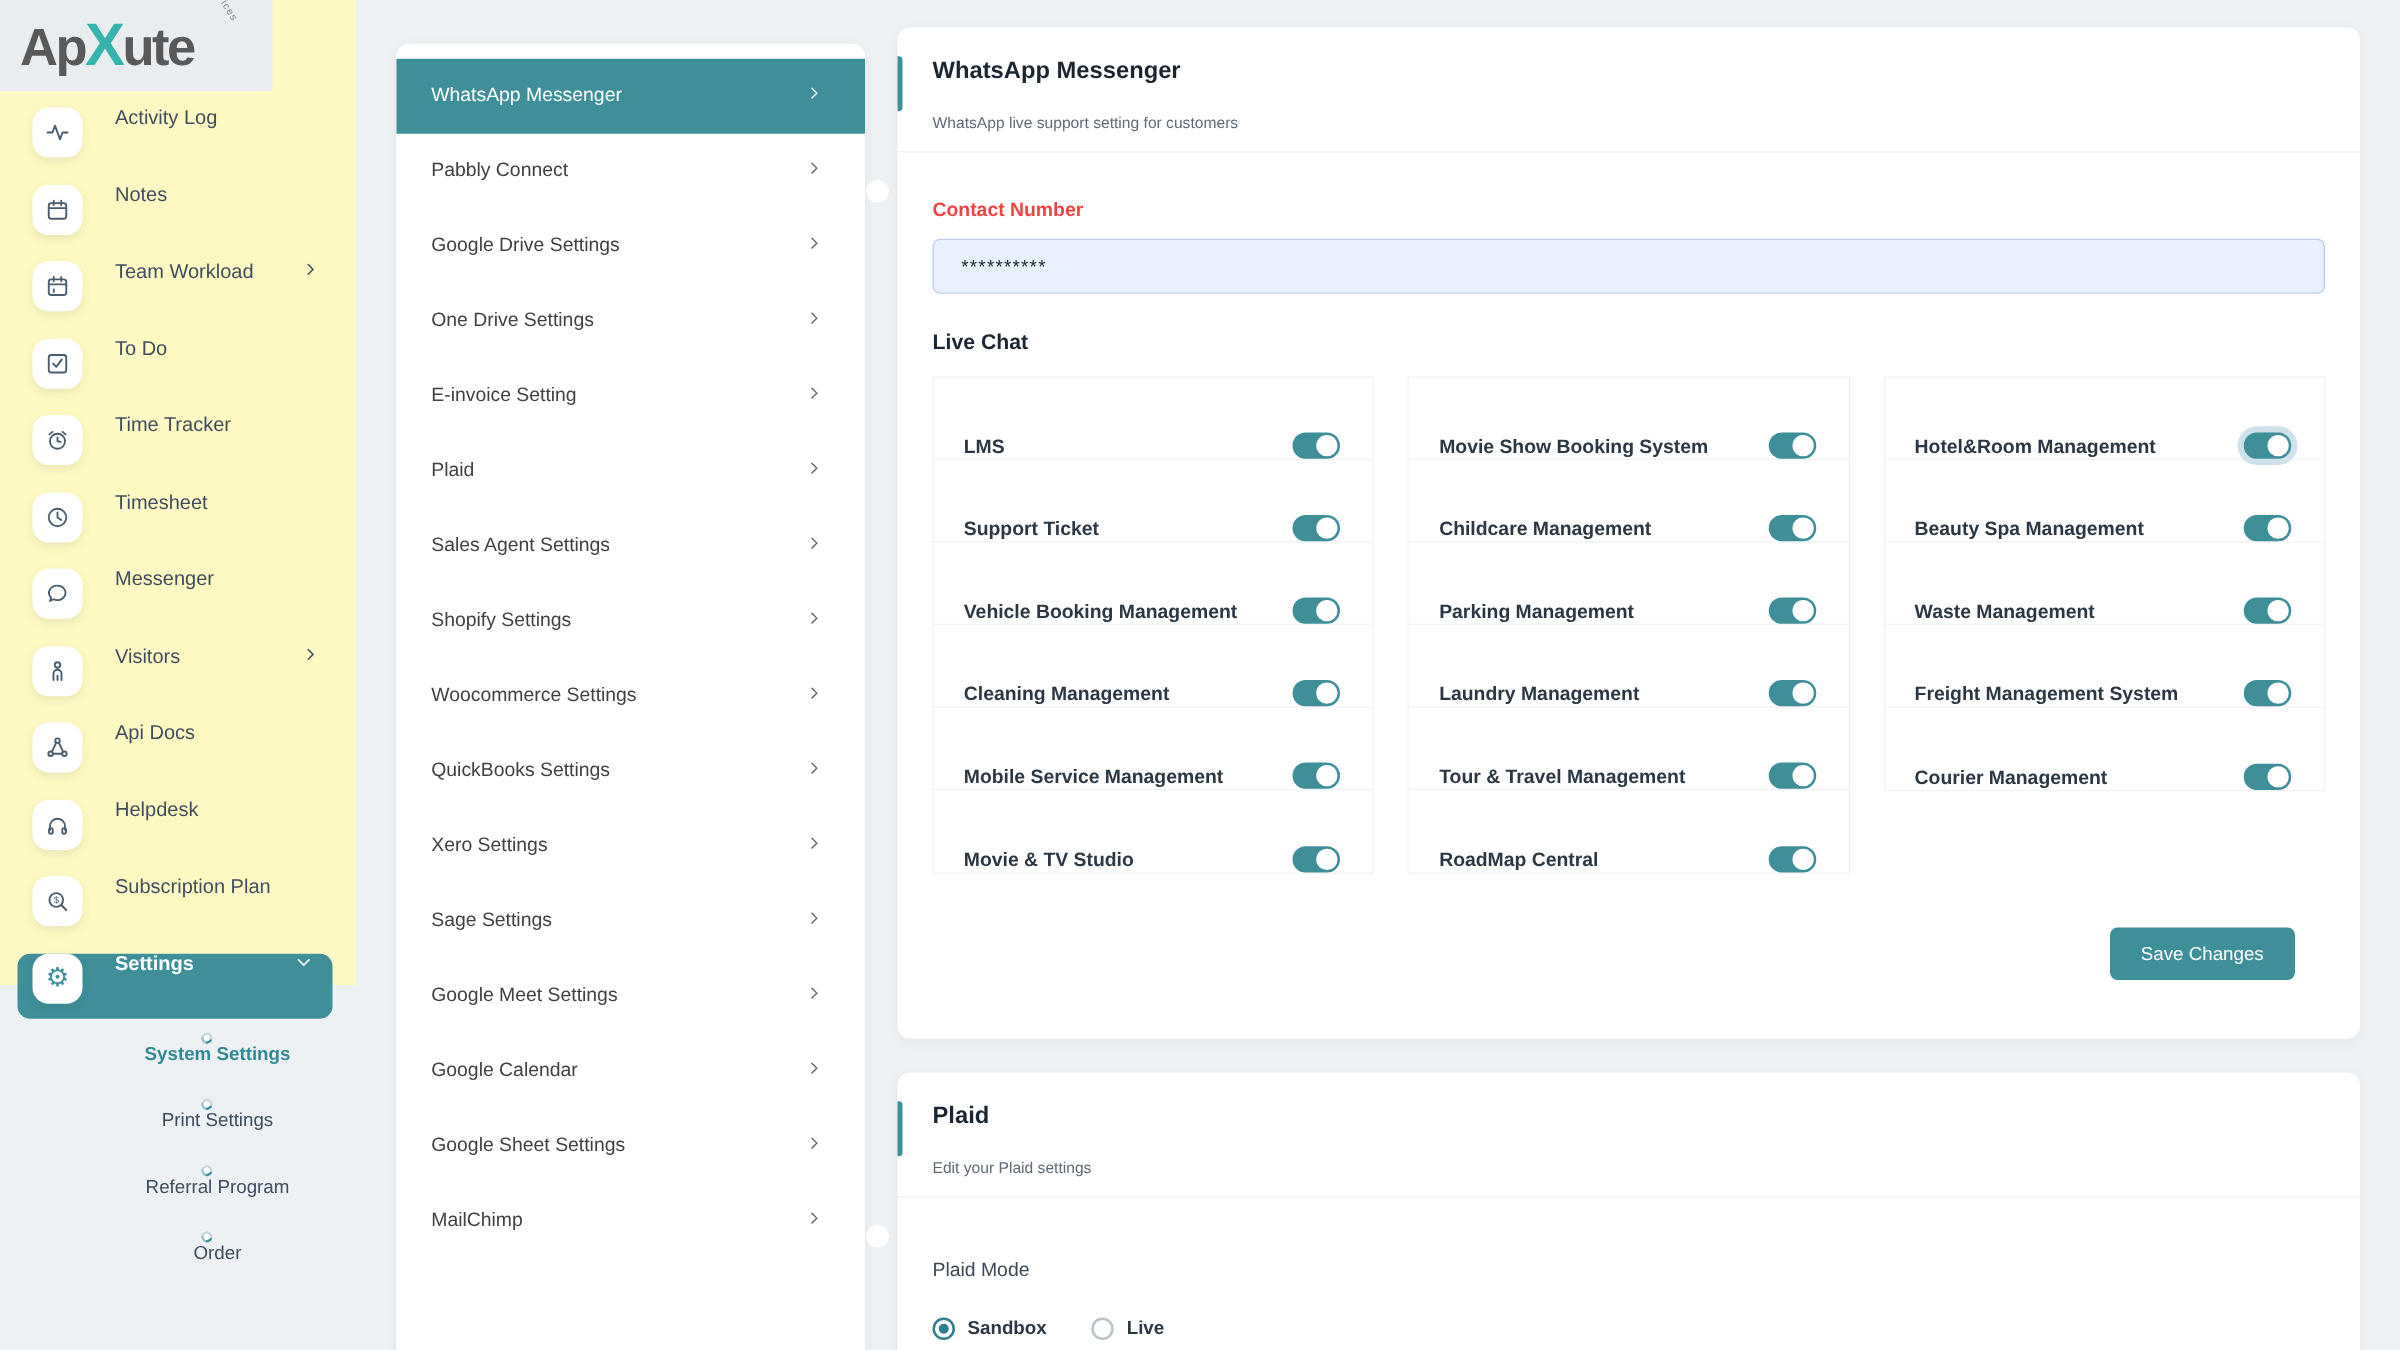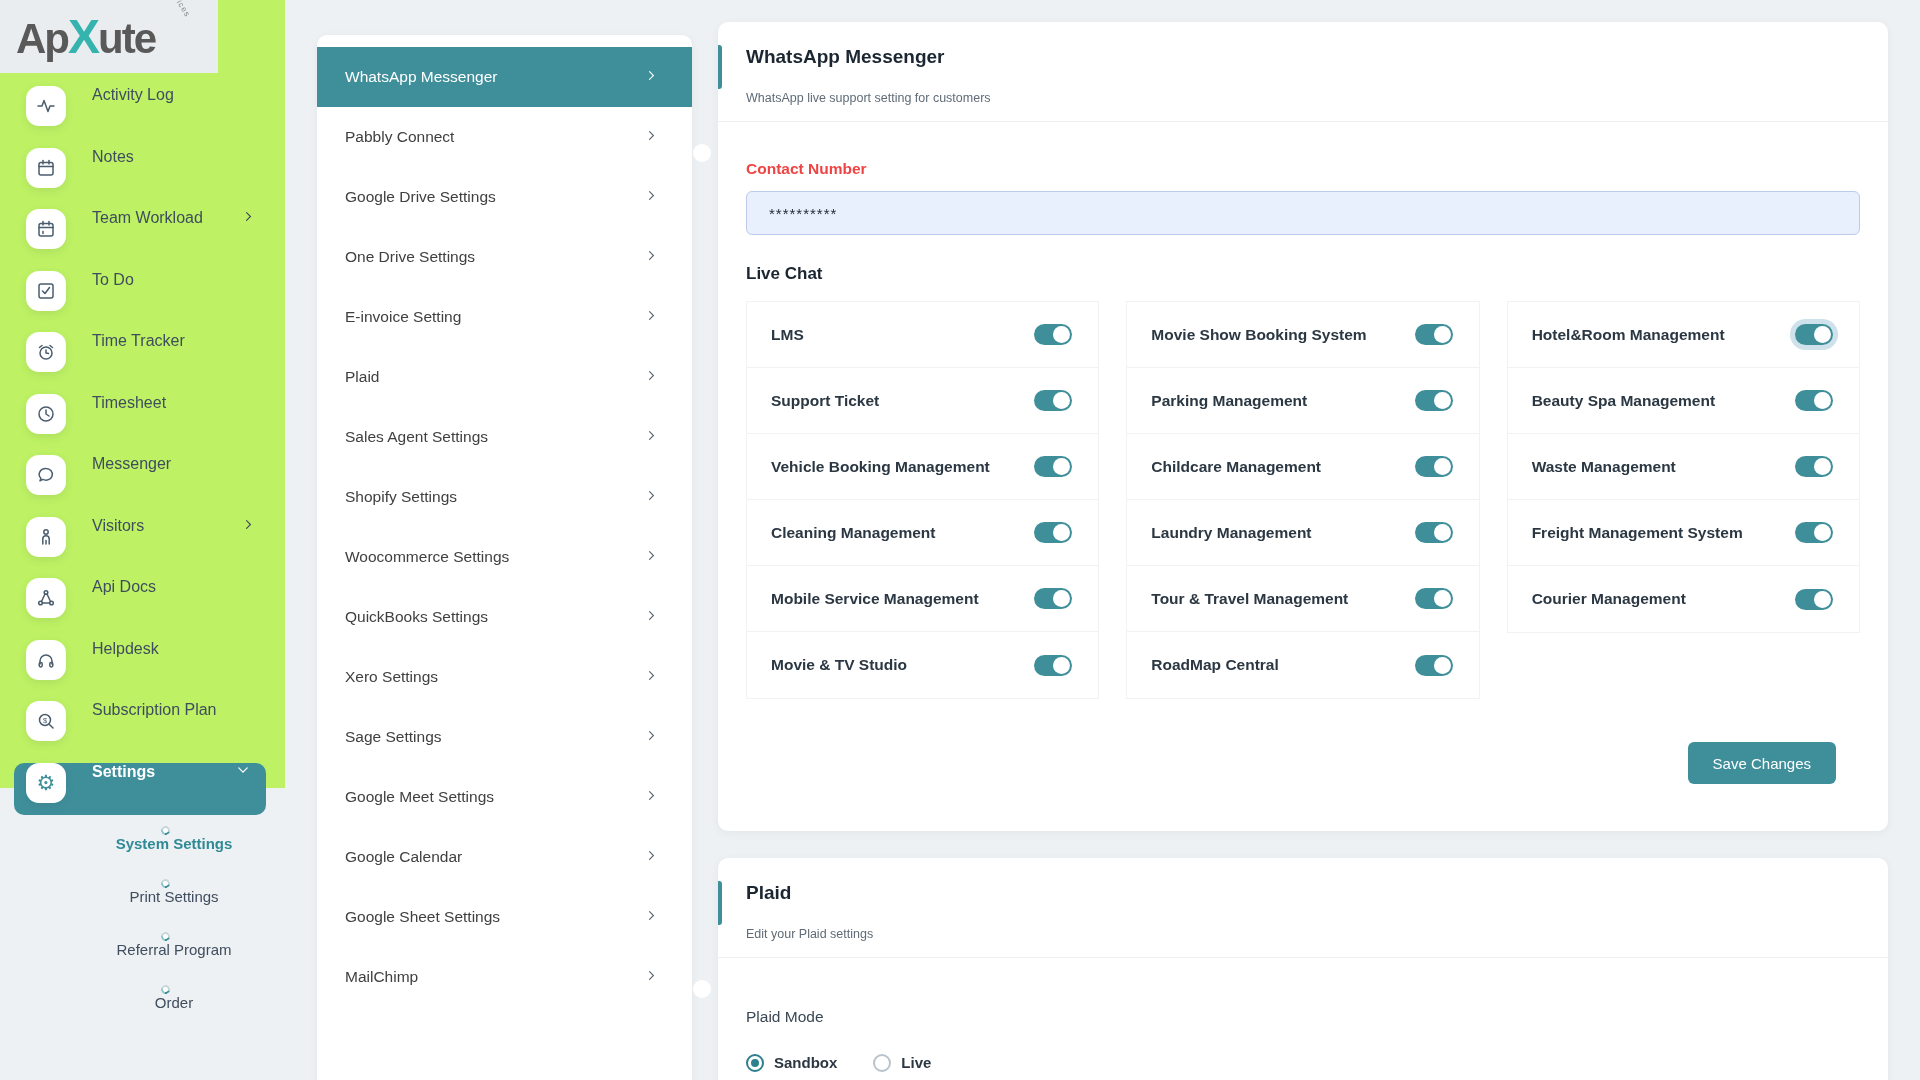--- a/index.html
+++ b/index.html
@@ -1,21 +1,21 @@
 <!DOCTYPE html>
 <html><head>
 <meta charset="utf-8">
 <style>
   * { margin:0; padding:0; box-sizing:border-box; }
   html,body { width:1920px; height:1080px; overflow:hidden;
     font-family:"Liberation Sans", sans-serif; background:#eef1f3; }
 
   
   .sidebar { position:absolute; left:0; top:0; width:285px; height:788px;
-    background:#bef264; }
+    background:#fef9c3; }
   .logo { position:absolute; left:0; top:0; width:218px; height:73px;
     background:#e9edef; display:flex; align-items:center; padding-left:16px; }
   .logo .brand { font-weight:800; font-size:42px; letter-spacing:-2px; color:#595959; }
   .logo .brand .x { color:#35b3ae; font-size:48px; }
   .logo .tagline { position:absolute; right:26px; top:14px; font-size:8px;
     color:#7c8488; letter-spacing:1px; transform:rotate(58deg); transform-origin:right top;
     white-space:nowrap; }
   .side-nav { position:absolute; top:86px; left:0; width:285px; }
   .side-item { display:flex; height:40px; margin-bottom:21.5px;
     padding:0 30px 0 26px; cursor:pointer; }
@@ -74,21 +74,21 @@
   .toggle.focused { box-shadow:0 0 0 5px #cfe2ec; }
 
   .card-body { padding:0 28px; }
   .field-label { margin-top:38px; font-size:15.5px; font-weight:600; color:#ef4444; }
   .contact-input { margin-top:13px; width:100%; height:44px; background:#e8f0fe;
     border:1px solid #bccbe9; border-radius:6px; padding:0 22px; font-size:15px;
     color:#1d2733; letter-spacing:1px; font-family:"Liberation Sans", sans-serif; }
   .live-chat-title { margin-top:29px; font-size:17px; font-weight:700; color:#1b2631; }
   .grid { margin-top:17px; display:flex; gap:27px; align-items:flex-start; }
   .gcol { flex:1; border:1px solid #f0f2f3; }
-  .gcell { height:66px; display:flex; align-items:center;
+  .gcell { height:66px; display:flex; align-items:flex-end;
     padding:0 26px 0 24px; border-bottom:1px solid #f0f2f3; }
   .gcol .gcell:last-child { border-bottom:none; }
   .gcell .glabel { font-size:15.5px; font-weight:600; color:#2b3742; }
   .gcell .toggle { margin-left:auto; }
   .save-row { display:flex; justify-content:flex-end; padding-right:24px; margin-top:43px; }
   .save-btn { height:42px; padding:0 25px; background:#3f8f9b; color:#ffffff;
     border:none; border-radius:6px; font-size:15px; font-weight:500; cursor:pointer;
     font-family:"Liberation Sans", sans-serif; }
 
   .mode-label { margin-top:50px; font-size:15.5px; font-weight:400; color:#3a4754; }
@@ -396,25 +396,25 @@
             <span class="glabel">Movie &amp; TV Studio</span>
             <span class="toggle small"></span>
           </div>
       </div>
       <div class="gcol">
         <div class="gcell">
             <span class="glabel">Movie Show Booking System</span>
             <span class="toggle small"></span>
           </div>
         <div class="gcell">
+            <span class="glabel">Childcare Management</span>
+            <span class="toggle small"></span>
+          </div>
+        <div class="gcell">
             <span class="glabel">Parking Management</span>
-            <span class="toggle small"></span>
-          </div>
-        <div class="gcell">
-            <span class="glabel">Childcare Management</span>
             <span class="toggle small"></span>
           </div>
         <div class="gcell">
             <span class="glabel">Laundry Management</span>
             <span class="toggle small"></span>
           </div>
         <div class="gcell">
             <span class="glabel">Tour &amp; Travel Management</span>
             <span class="toggle small"></span>
           </div>

